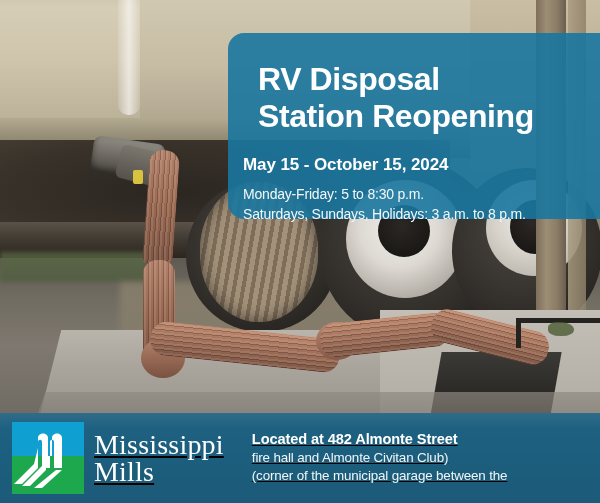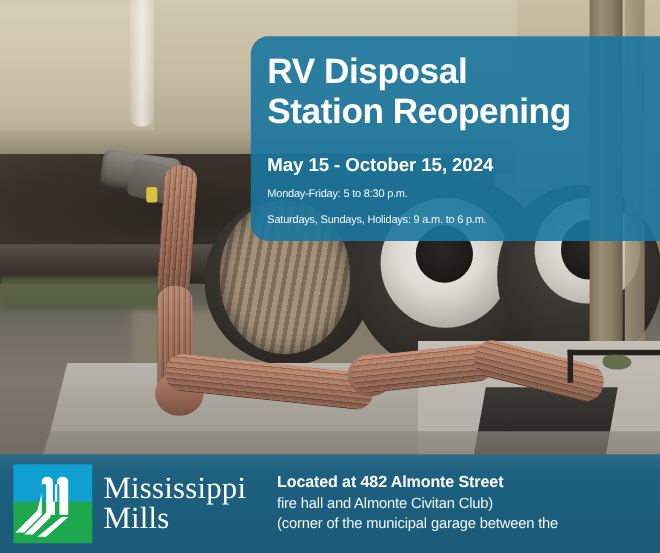--- a/index.html
+++ b/index.html
@@ -294,39 +294,38 @@
     border-bottom-left-radius: 16px;
     box-sizing: border-box;
     padding: 13px 14px 10px 15px;
   }
   .headline {
     color: #ffffff;
     font-size: 32px;
     font-weight: bold;
     line-height: 1.16;
     letter-spacing: -0.4px;
-    margin: 0;
+    margin: 15px;
     white-space: pre-line;
   }
   .dates {
     color: #ffffff;
     font-size: 17px;
     font-weight: bold;
     margin-top: 20px;
     letter-spacing: -0.1px;
   }
   .hours {
     margin-top: 10px;
   }
   .hours-line {
     color: #f3f8fa;
-    font-size: 10px;
+    font-size: 14px;
     line-height: 1.42;
     letter-spacing: -0.2px;
-    margin-top: 10px;
   }
 
   
   .footer {
     position: absolute;
     left: 0;
     top: 413px;
     width: 600px;
     height: 90px;
     background: #1d6080;
@@ -336,20 +335,21 @@
     left: 0; top: 0; width: 600px; height: 90px;
     background: linear-gradient(180deg, rgba(255,255,255,0.08) 0%, rgba(255,255,255,0.0) 18%, rgba(0,0,0,0.06) 100%);
     pointer-events: none;
   }
   .footer-inner {
     position: absolute;
     left: 0; top: 0;
     width: 600px; height: 90px;
     display: flex;
     align-items: center;
+    text-decoration: underline;
   }
   .logo-block {
     display: flex;
     align-items: center;
     margin-left: 12px;
   }
   .logo-mark {
     width: 72px;
     height: 72px;
     position: relative;
@@ -439,21 +439,21 @@
     <div class="rail-leg"></div>
     <div class="weed"></div>
   </div>
 
   <div class="info-panel">
     <div class="headline">RV Disposal
 Station Reopening</div>
     <div class="dates">May 15 - October 15, 2024</div>
     <div class="hours">
       <div class="hours-line">Monday-Friday: 5 to 8:30 p.m.</div>
-      <div class="hours-line">Saturdays, Sundays, Holidays: 9 a.m. to 6 p.m.</div>
+      <div class="hours-line">Saturdays, Sundays, Holidays: 3 a.m. to 8 p.m.</div>
     </div>
   </div>
 
   <div class="footer">
     <div class="footer-sheen"></div>
     <div class="footer-inner">
 
       <div class="logo-block">
         <div class="logo-mark">
           <div class="logo-sky"></div>

